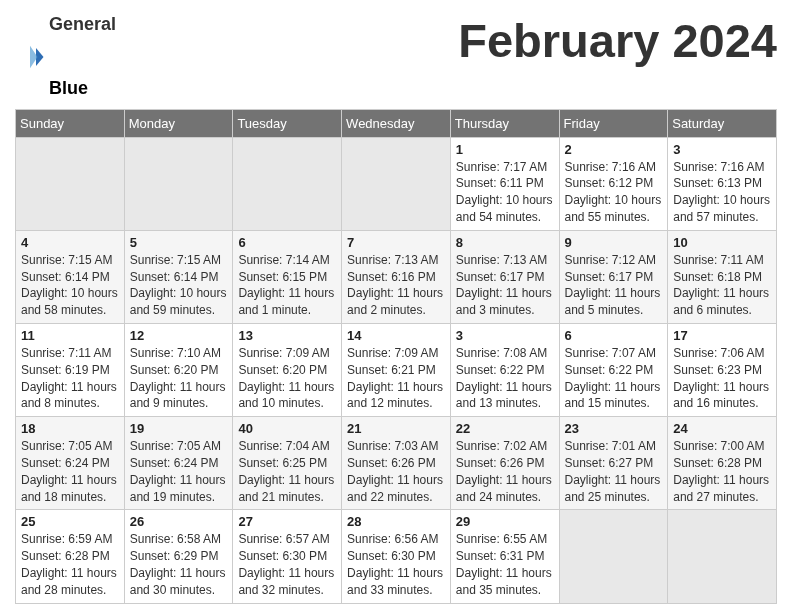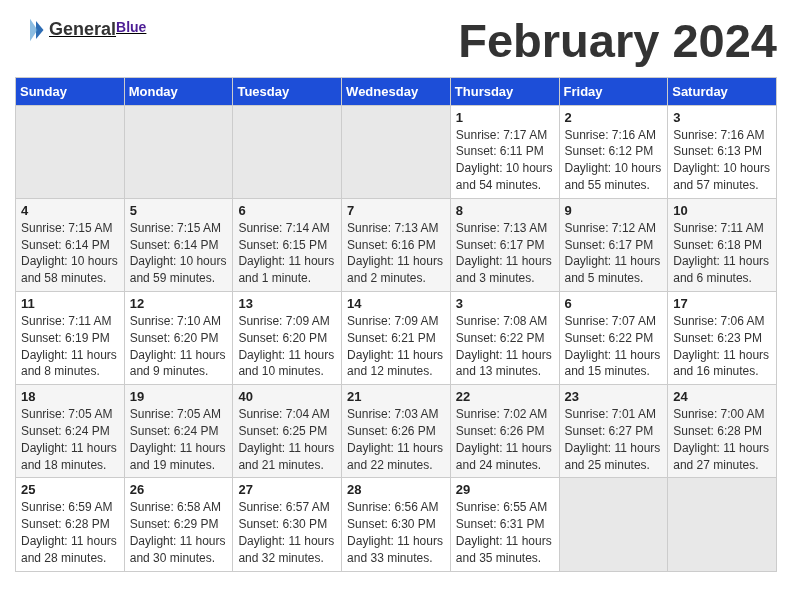--- a/index.html
+++ b/index.html
@@ -16,33 +16,33 @@
       align-items: flex-start;
       margin-bottom: 10px;
     }
     .logo {
       display: flex;
       align-items: center;
       gap: 4px;
     }
     .logo-text {
       display: flex;
-      flex-direction: row;
+      flex-direction: column;
       line-height: 1.1;
-      text-decoration: underline;
     }
     .logo-general {
       font-size: 18px;
       font-weight: bold;
       color: #333;
     }
     .logo-blue {
-      font-size: 14px;
-      font-weight: bold;
-      color: #4c1d95;
+      font-size: 18px;
+      font-weight: bold;
+      color: #000000;
+      margin-top: 44px;
     }
     .logo-icon {
       width: 30px;
       height: 30px;
     }
     .title-area {
       text-align: right;
     }
     .month-title {
       font-size: 47px;
@@ -53,25 +53,25 @@
     .location {
       font-size: 15px;
       color: #555;
     }
     table {
       width: 100%;
       border-collapse: collapse;
       table-layout: fixed;
     }
     thead tr th {
-      background-color: #1d4ed8;
+      background-color: #737373;
       color: #fff;
       padding: 6px 4px;
       font-size: 13px;
-      font-weight: bold;
+      font-weight: normal;
       text-align: left;
       border: 1px solid #ccc;
     }
     tbody tr td {
       border: 1px solid #ccc;
       vertical-align: top;
       padding: 4px 5px;
       font-size: 10.5px;
       color: #222;
       height: 90px;

